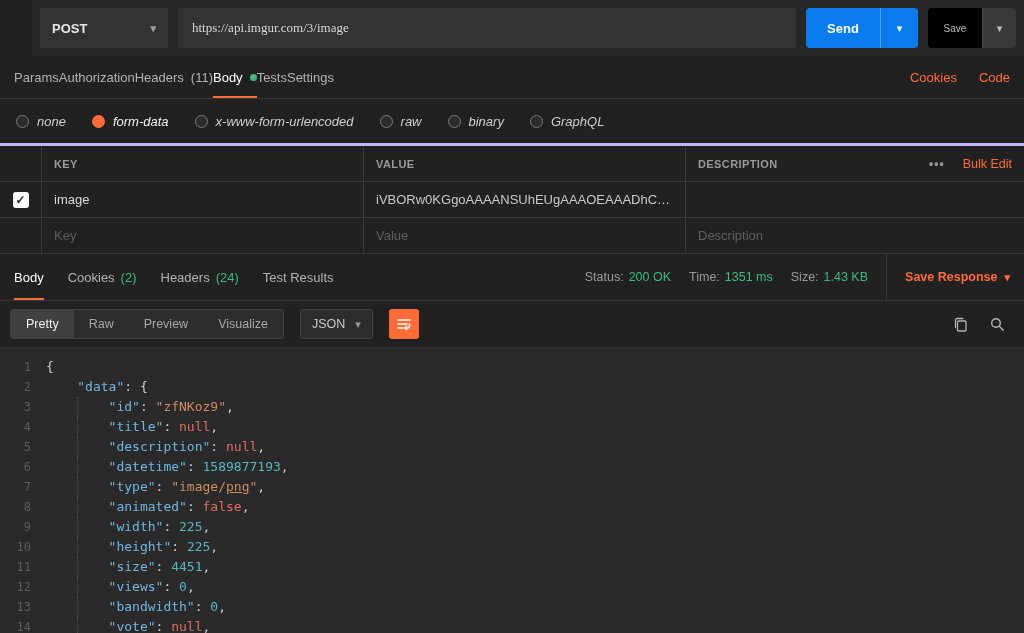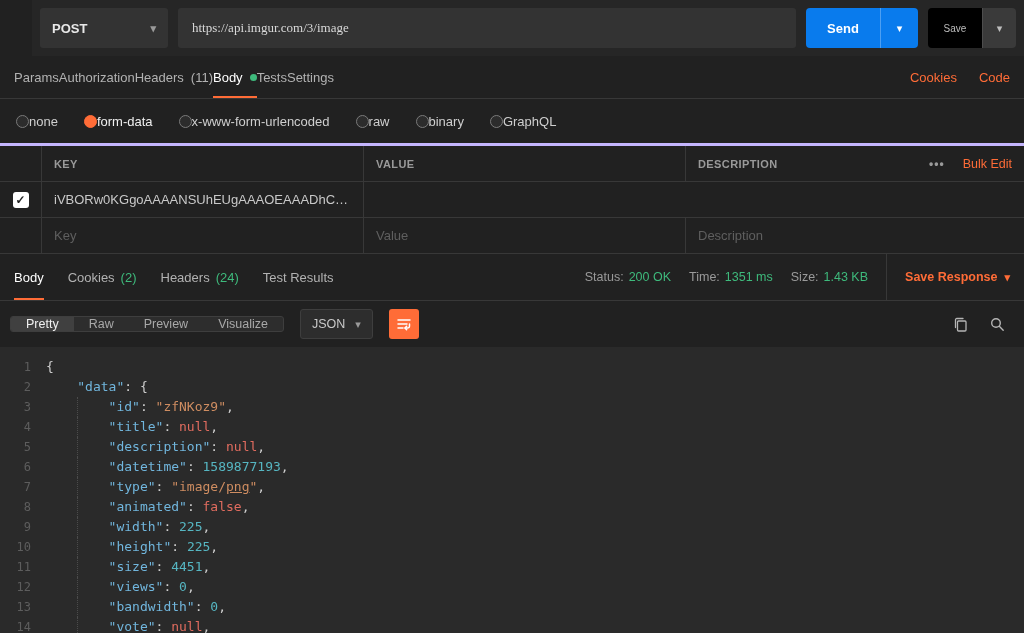--- a/index.html
+++ b/index.html
@@ -25,21 +25,21 @@
   .req-tabs { height:43px; flex:none; display:flex; align-items:stretch; padding:0 14px; border-bottom:1px solid #383838; font-size:13px; }
   .req-tab { display:flex; align-items:center; gap:7px; color:#b2b2b2; cursor:pointer; border-bottom:2px solid transparent; padding-top:2px; }
   .req-tab.active { color:#ffffff; border-bottom-color:#ff6c37; }
   .req-tab .count { color:#b2b2b2; }
   .green-dot { width:7px; height:7px; border-radius:50%; background:#3eba7c; display:inline-block; }
   .req-tabs-right { margin-left:auto; display:flex; align-items:center; gap:22px; }
   .link-orange { color:#ff6c37; font-size:13px; cursor:pointer; }
 
   
   .radio-row { height:44px; flex:none; display:flex; align-items:center; gap:26px; padding:0 16px; font-size:13px; color:#cfcfcf; }
-  .radio-opt { display:flex; align-items:center; cursor:pointer; }
+  .radio-opt { display:flex; align-items:center; gap:8px; cursor:pointer;font-style:italic; }
   .radio-circle { width:13px; height:13px; border-radius:50%; border:1px solid #7a7a7a; background:#2c2c2c; flex:none; }
   .radio-opt.selected .radio-circle { background:#ff6c37; border-color:#ff6c37; }
   .radio-opt.selected { color:#f0f0f0; }
 
   
   .kv-table { flex:none; border-top:3px solid #c4b5fd; font-size:13px; }
   .kv-row { display:flex; height:36px; border-bottom:1px solid #383838; align-items:stretch; }
   .cell { display:flex; align-items:center; padding:0 12px; border-right:1px solid #383838; overflow:hidden; }
   .cell-check { width:42px; flex:none; justify-content:center; padding:0; }
   .cell-key { width:322px; flex:none; }
@@ -66,21 +66,21 @@
   .resp-meta-right { margin-left:auto; display:flex; align-items:center; gap:18px; font-size:12.5px; }
   .meta-pair { display:flex; gap:5px; align-items:center; }
   .meta-label { color:#9a9a9a; }
   .meta-value { color:#3eba7c; }
   .save-response { display:flex; align-items:center; gap:7px; color:#ff6c37; padding-left:18px; border-left:1px solid #383838;
     height:100%; cursor:pointer; font-weight:600; }
   .save-response .chev { color:#ff6c37; }
 
   
   .resp-toolbar { height:46px; flex:none; display:flex; align-items:center; padding:0 10px; gap:8px; }
-  .segmented { display:flex; height:16px; background:#2d2d2d; border:1px solid #3e3e3e; border-radius:3px; overflow:hidden; }
+  .segmented { display:flex; height:30px; background:#2d2d2d; border:1px solid #3e3e3e; border-radius:3px; overflow:hidden; }
   .segment { padding:0 15px; display:flex; align-items:center; color:#a8a8a8; font-size:12.5px; cursor:pointer; }
   .segment.active { background:#404040; color:#f0f0f0; }
   .lang-select { height:30px; background:#2d2d2d; border:1px solid #3e3e3e; border-radius:3px; display:flex; align-items:center;
     gap:10px; padding:0 11px; color:#c9c9c9; font-size:12.5px; margin-left:8px; cursor:pointer; }
   .wrap-btn { width:30px; height:30px; border-radius:3px; background:#ff6c37; display:flex; align-items:center;
     justify-content:center; margin-left:8px; border:none; cursor:pointer; }
   .toolbar-right { margin-left:auto; display:flex; align-items:center; gap:20px; padding-right:8px; }
   .icon-btn { background:none; border:none; cursor:pointer; display:flex; align-items:center; }
 
   
@@ -185,20 +185,23 @@
       <div class="cell cell-desc">
         <span>DESCRIPTION</span>
         <span class="hdr-spacer"></span>
         <span class="more-dots">•••</span>
         <span class="bulk-edit">Bulk Edit</span>
       </div>
     </div>
     <div class="kv-row">
       <div class="cell cell-check">
         <span class="checkbox">✓</span>
+      </div>
+      <div class="cell cell-key">
+        <span class="key-text">image</span>
       </div>
       <div class="cell cell-value">
         <span class="truncate">iVBORw0KGgoAAAANSUhEUgAAAOEAAADhCAM…</span>
       </div>
       <div class="cell cell-desc"></div>
     </div>
     <div class="kv-row">
       <div class="cell cell-check"></div>
       <div class="cell cell-key">
         <input class="ph-input" placeholder="Key" style="">

